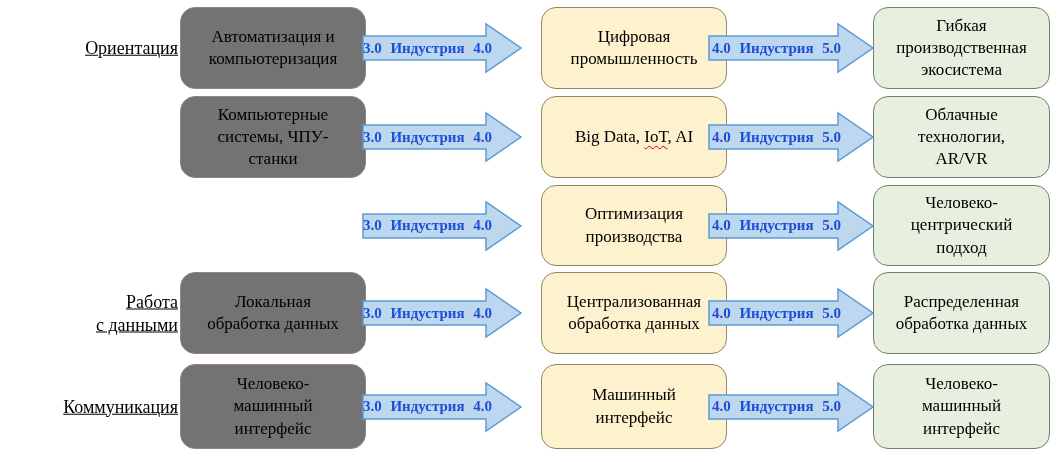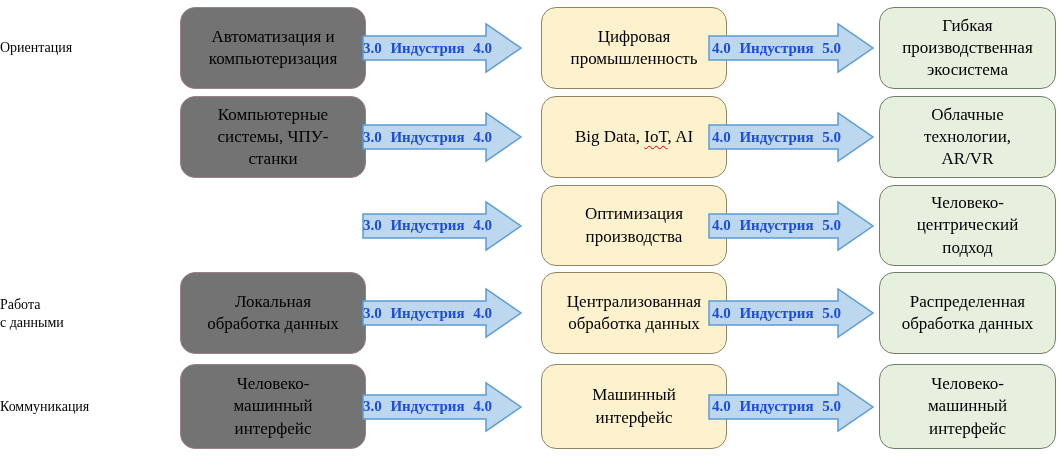--- a/index.html
+++ b/index.html
@@ -13,37 +13,37 @@
   }
   .row{position:absolute;left:0;width:1058px;}
   .r1{top:7px;height:82px;}
   .r2{top:96px;height:82px;}
   .r3{top:185px;height:81px;}
   .r4{top:272px;height:82px;padding-left:28px;}
   .r5{top:364px;height:85px;}
 
   .rowlabel{
     position:absolute;left:0;top:50%;transform:translateY(-50%);
-    width:178px;text-align:left;
-    font-size:14px;line-height:1.25;white-space:pre-line;
+    width:178px;text-align:right;
+    font-size:18px;line-height:1.25;white-space:pre-line;text-decoration:underline;
   }
 
   .box{
     position:absolute;top:0;bottom:0;
     border-radius:15px;
     display:flex;align-items:center;justify-content:center;
     text-align:center;
     font-size:17px;line-height:1.3;
     white-space:pre-line;
     padding:2px 6px;box-sizing:border-box;
     border:1.5px solid #888;
   }
   .c1{left:180px;width:186px;background:#737373;border-color:#9B7F8A;}
   .c2{left:527px;width:186px;background:#FDF2CD;border-color:#8F8665;margin-left:14px;}
-  .c3{left:873px;width:177px;background:#E7F0DF;border-color:#6F7F68;margin-left:6px;}
+  .c3{left:873px;width:177px;background:#E7F0DF;border-color:#6F7F68;}
 
   .arrow{position:absolute;top:50%;transform:translateY(-50%);height:52px;}
   .a1{left:362px;width:161px;}
   .a2{left:708px;width:167px;}
   .arrow svg{position:absolute;left:0;top:0;}
   .arrow .al{
     position:absolute;left:4px;right:34px;top:13px;height:26px;
     display:flex;align-items:center;justify-content:center;
     font-weight:bold;font-size:15px;color:#1d4ed8;
     word-spacing:5px;white-space:nowrap;

